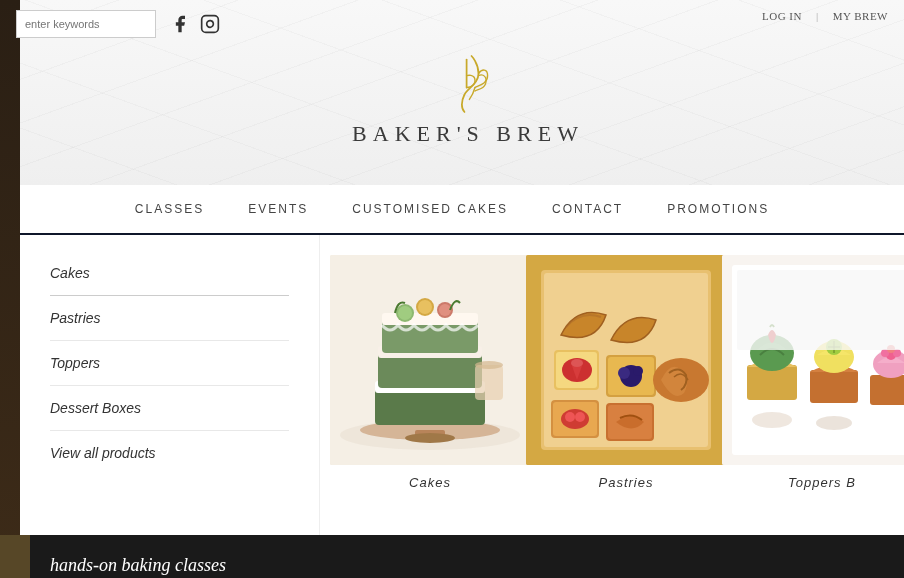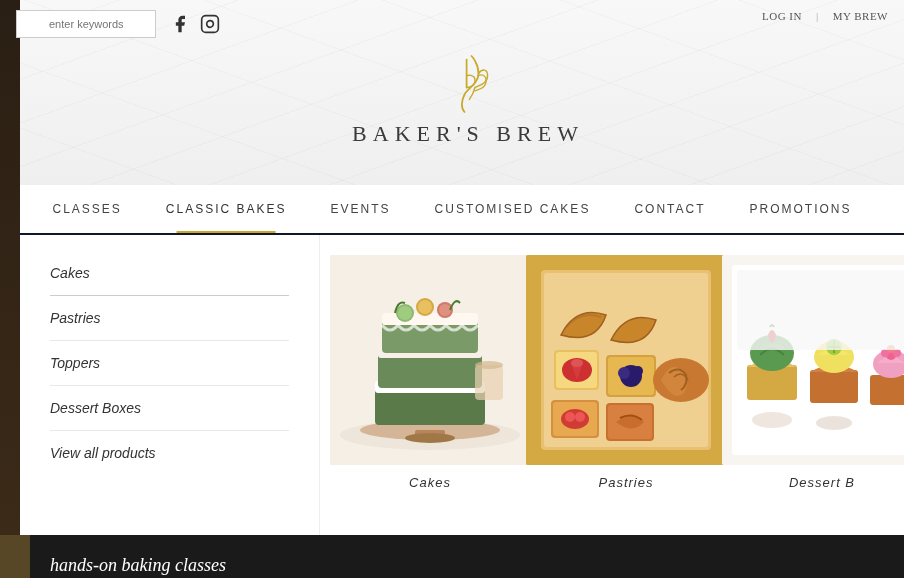--- a/index.html
+++ b/index.html
@@ -80,21 +80,20 @@
       width: 140px;
       height: 28px;
     }
     .search-box input {
       border: none;
       outline: none;
       font-size: 11px;
       color: #999;
       flex: 1;
       background: transparent;
-      margin-left: 24px;
     }
     .search-icon-svg {
       width: 14px;
       height: 14px;
       opacity: 0.5;
     }
 
     .social-icons {
       display: flex;
       gap: 10px;
@@ -345,23 +344,20 @@
       <path d="M38 38 C38 38, 50 35, 50 45 C50 55, 38 55, 38 55" fill="none" stroke="#c8a92a" stroke-width="2" stroke-linecap="round"></path>
     </svg>
     <div class="logo-text">BAKER'S BREW</div>
   </div>
 </div>
 
 <nav class="nav-bar">
   <div class="nav-item">
     <span>CLASSES</span>
   </div>
-  <div class="nav-item active">
-    <span>CLASSIC BAKES</span>
-  </div>
   <div class="nav-item">
     <span>EVENTS</span>
   </div>
   <div class="nav-item">
     <span>CUSTOMISED CAKES</span>
   </div>
   <div class="nav-item">
     <span>CONTACT</span>
   </div>
   <div class="nav-item">
@@ -515,20 +511,20 @@
           <circle cx="163" cy="98" r="4" fill="#f070a0"></circle>
           <circle cx="175" cy="98" r="4" fill="#f070a0"></circle>
           <circle cx="169" cy="94" r="4" fill="#f08080"></circle>
 
           <rect x="15" y="15" width="170" height="80" fill="#f8f8f8" rx="2" opacity="0.8"></rect>
 
           <ellipse cx="50" cy="165" rx="20" ry="8" fill="#e0d0c0" opacity="0.5"></ellipse>
           <ellipse cx="112" cy="168" rx="18" ry="7" fill="#d8c8b8" opacity="0.5"></ellipse>
         </svg>
       </div>
-      <div class="product-label">Dessert B</div>
+      <div class="product-label">Toppers B</div>
     </div>
   </div>
 </div>
 
 <div class="bottom-banner">
   <span class="bottom-text">hands-on baking classes</span>
 </div>
 
 </body></html>

